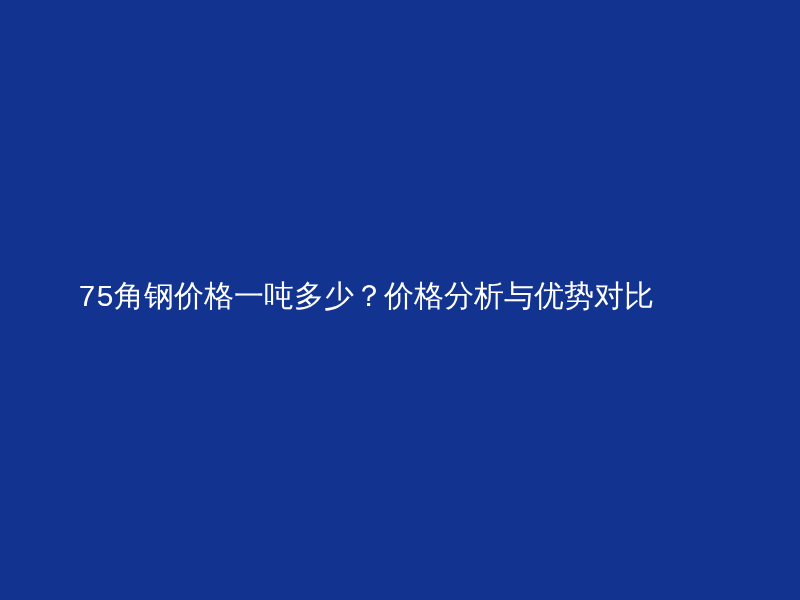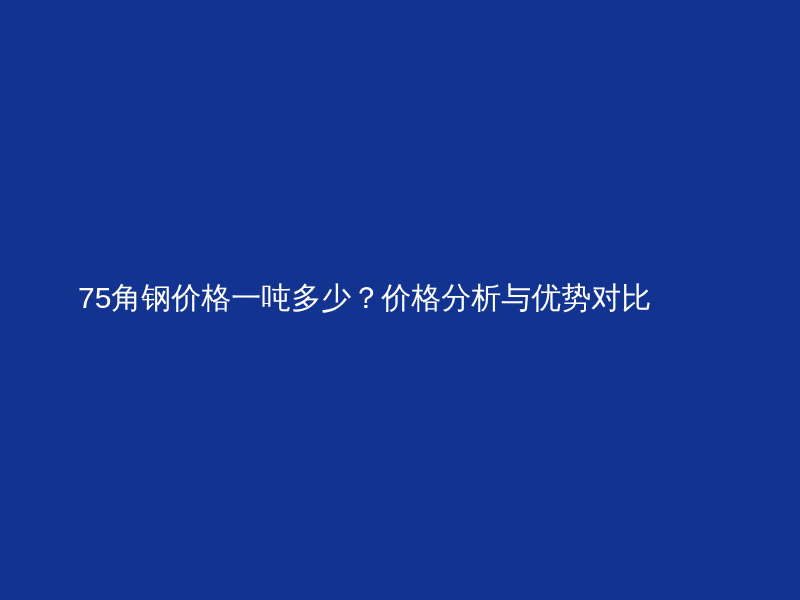--- a/index.html
+++ b/index.html
@@ -19,21 +19,21 @@
     background-color: #12338f;
     overflow: hidden;
   }
 
   .banner-title {
     position: absolute;
     left: 78px;
     top: 281px;
     margin: 0;
     padding: 0;
-    font-family: Liberation Sans, sans-serif;
+    font-family: Liberation Mono, monospace;
     font-size: 30px;
     font-weight: 400;
     line-height: 34px;
     letter-spacing: 0px;
     color: #ffffff;
     white-space: nowrap;
     -webkit-font-smoothing: antialiased;
   }
 </style>
 </head>

